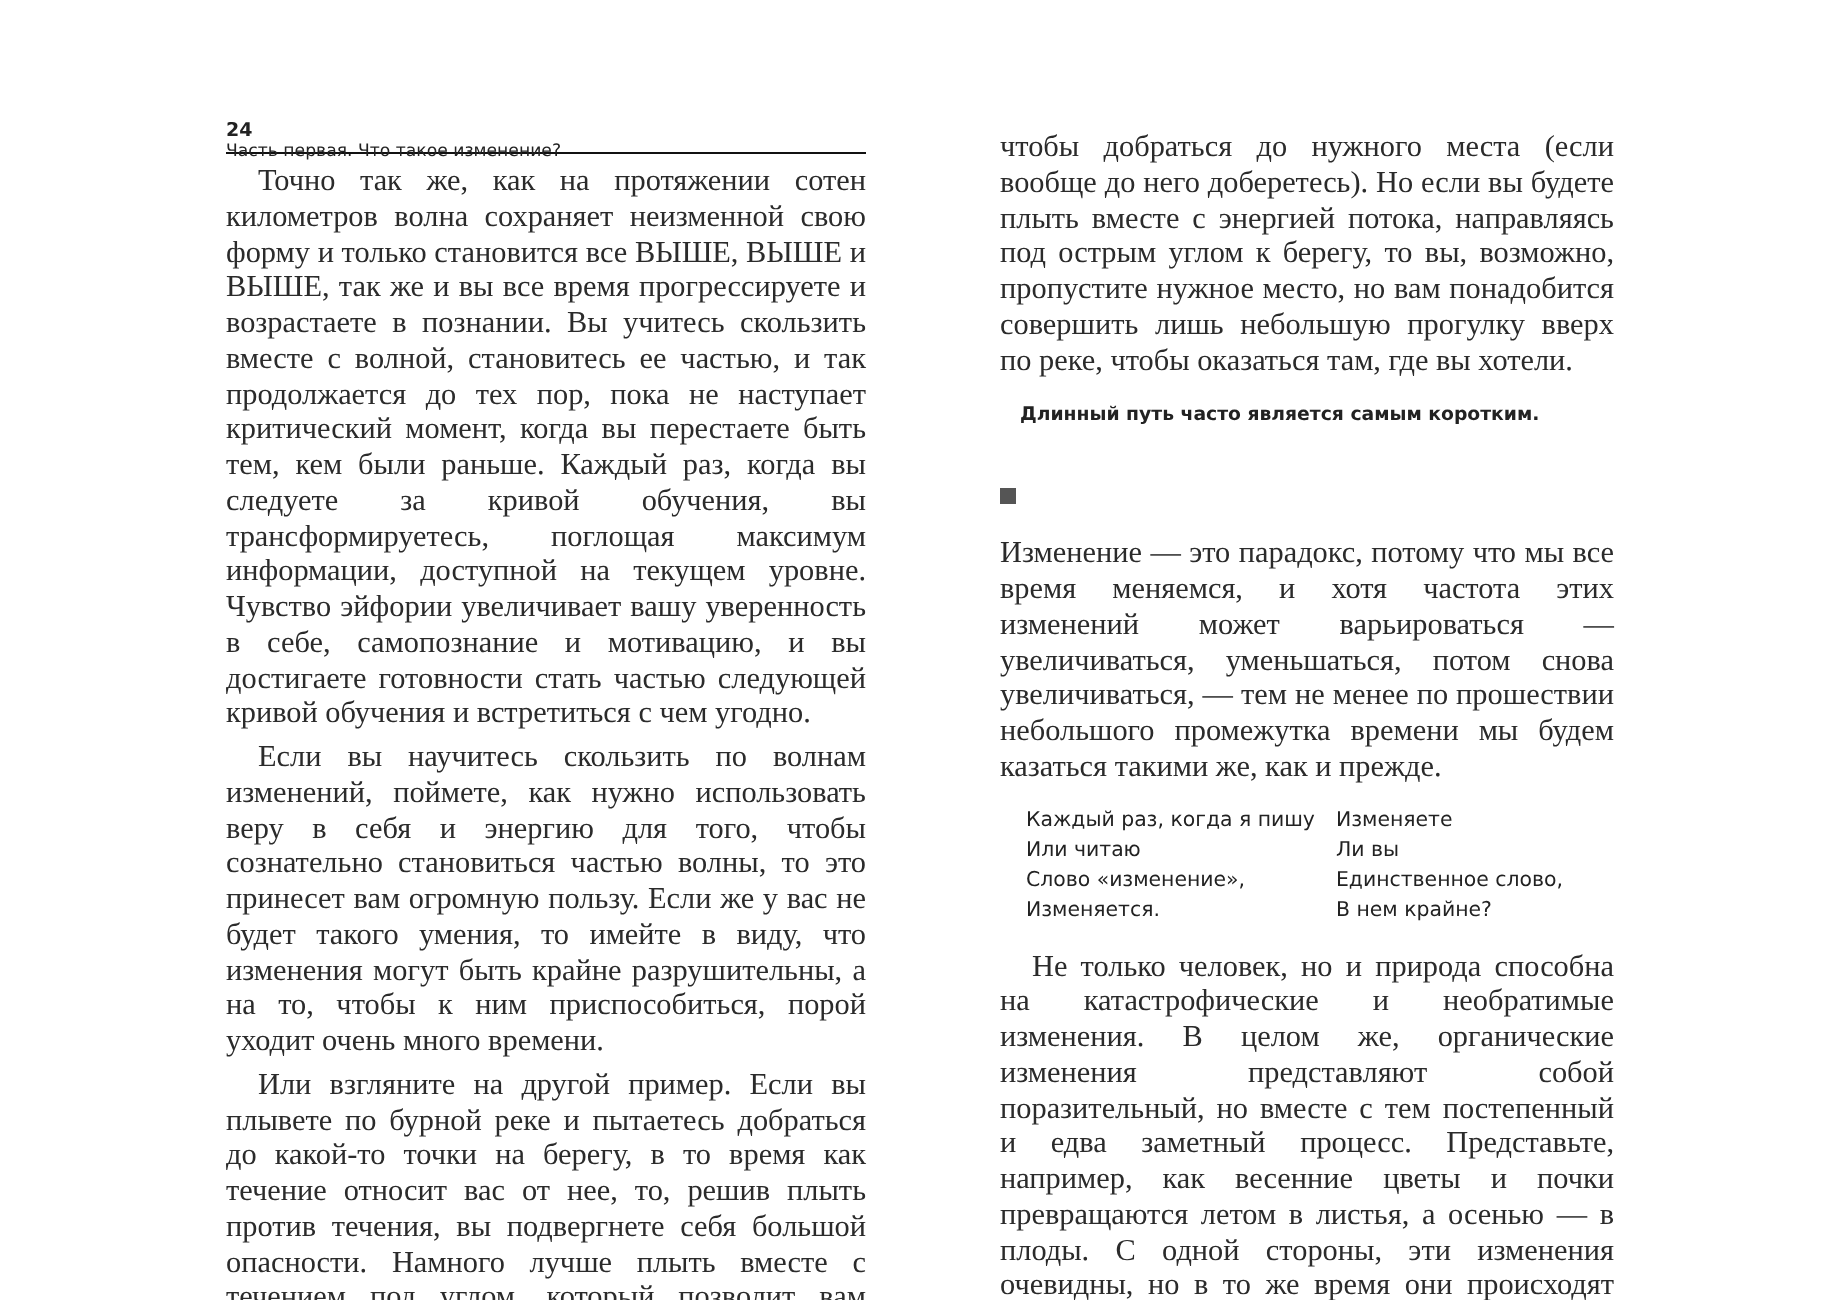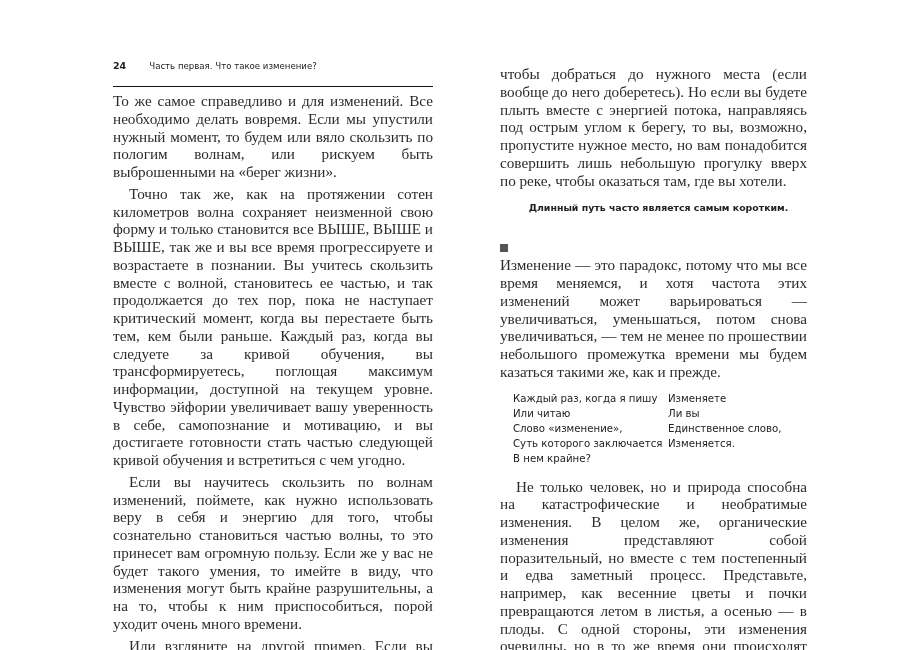--- a/index.html
+++ b/index.html
@@ -21,23 +21,24 @@
   }
   .page.left { left: 113px; }
   .page.right { left: 500px; width: 307px; }
 
   .running-head {
     display: flex;
     align-items: baseline;
     font-family: "DejaVu Sans", sans-serif;
     font-size: 8.6px;
     color: #222;
-    padding-bottom: 13px;
+    padding-bottom: 3px;
     border-bottom: 1.3px solid #111;
     height: 13px;
+    flex-direction: column;
   }
   .running-head .folio {
     font-weight: bold;
     font-size: 9.5px;
   }
   .page.left .running-head .folio { margin-right: 23px; }
   .page.right .running-head { justify-content: flex-end; }
   .page.right .running-head .folio { margin-left: 22px; }
 
   .body-text {
@@ -53,21 +54,20 @@
   }
   .body-text p.indent { text-indent: 16px; }
   .body-text p.gap { margin-top: 4px; }
 
   .callout {
     font-family: "DejaVu Sans", sans-serif;
     font-weight: bold;
     font-size: 9.4px;
     color: #222;
     margin: 13px 0 0 10px;
-    text-align: center;
   }
 
   .section-heading {
     display: flex;
     align-items: center;
     font-family: "DejaVu Sans", sans-serif;
     font-weight: bold;
     font-size: 13.6px;
     color: #1a1a1a;
     margin-top: 26px;
@@ -103,50 +103,48 @@
 </style>
 </head>
 <body>
 
 <div class="page left">
   <div class="running-head">
     <span class="folio">24</span>
     <span>Часть первая. Что такое изменение?</span>
   </div>
   <div class="body-text">
-    <p>То же самое справедливо и для изменений. Все необходимо делать вовремя. Если мы упустили нужный момент, то будем или вяло скользить по пологим волнам, или рискуем быть выброшенными на «берег жизни».</p>
     <p class="indent gap">Точно так же, как на протяжении сотен километров волна сохраняет неизменной свою форму и только становится все ВЫШЕ, ВЫШЕ и ВЫШЕ, так же и вы все время прогрессируете и возрастаете в познании. Вы учитесь скользить вместе с волной, становитесь ее частью, и так продолжается до тех пор, пока не наступает критический момент, когда вы перестаете быть тем, кем были раньше. Каждый раз, когда вы следуете за кривой обучения, вы трансформируетесь, поглощая максимум информации, доступной на текущем уровне. Чувство эйфории увеличивает вашу уверенность в себе, самопознание и мотивацию, и вы достигаете готовности стать частью следующей кривой обучения и встретиться с чем угодно.</p>
     <p class="indent gap">Если вы научитесь скользить по волнам изменений, поймете, как нужно использовать веру в себя и энергию для того, чтобы сознательно становиться частью волны, то это принесет вам огромную пользу. Если же у вас не будет такого умения, то имейте в виду, что изменения могут быть крайне разрушительны, а на то, чтобы к ним приспособиться, порой уходит очень много времени.</p>
     <p class="indent gap">Или взгляните на другой пример. Если вы плывете по бурной реке и пытаетесь добраться до какой-то точки на берегу, в то время как течение относит вас от нее, то, решив плыть против течения, вы подвергнете себя большой опасности. Намного лучше плыть вместе с течением под углом, который позволит вам выбраться на берег в необходимом месте. Почему? Потому что, плывя против течения и борясь с силой волн, вы израсходуете уйму энергии и будете совершенно измождены. В итоге вы потратите намного больше времени на то,</p>
   </div>
 </div>
 
 <div class="page right">
   <div class="body-text">
     <p>чтобы добраться до нужного места (если вообще до него доберетесь). Но если вы будете плыть вместе с энергией потока, направляясь под острым углом к берегу, то вы, возможно, пропустите нужное место, но вам понадобится совершить лишь небольшую прогулку вверх по реке, чтобы оказаться там, где вы хотели.</p>
   </div>
 
   <div class="callout">Длинный путь часто является самым коротким.</div>
 
   <div class="section-heading">
     <span class="square"></span>
   </div>
-  <div class="body-text" style="margin-top:0">
+  <div class="body-text" style="margin-top:12px">
     <p>Изменение — это парадокс, потому что мы все время меняемся, и хотя частота этих изменений может варьироваться — увеличиваться, уменьшаться, потом снова увеличиваться, — тем не менее по прошествии небольшого промежутка времени мы будем казаться такими же, как и прежде.</p>
   </div>
 
   <div class="poem">
     <div class="poem-grid">
       <span>Каждый раз, когда я пишу</span>
       <span>Изменяете</span>
       <span>Или читаю</span>
       <span>Ли вы</span>
       <span>Слово «изменение»,</span>
       <span>Единственное слово,</span>
-      <span>Суть которого заключается</span>
       <span>Изменяется.</span>
       <span>В нем крайне?</span>
     </div>
   </div>
 
   <div class="body-text after-poem">
     <p class="indent">Не только человек, но и природа способна на катастрофические и необратимые изменения. В целом же, органические изменения представляют собой поразительный, но вместе с тем постепенный и едва заметный процесс. Представьте, например, как весенние цветы и почки превращаются летом в листья, а осенью — в плоды. С одной стороны, эти изменения очевидны, но в то же время они происходят настолько медленно, что, если вы не садовник или заядлый дачник, вам не удастся отслеживать их ежедневно. Каждая стадия роста совершенна сама по себе, и одновременно она «готовит почву» для следующего этапа.</p>
   </div>
 </div>
 

